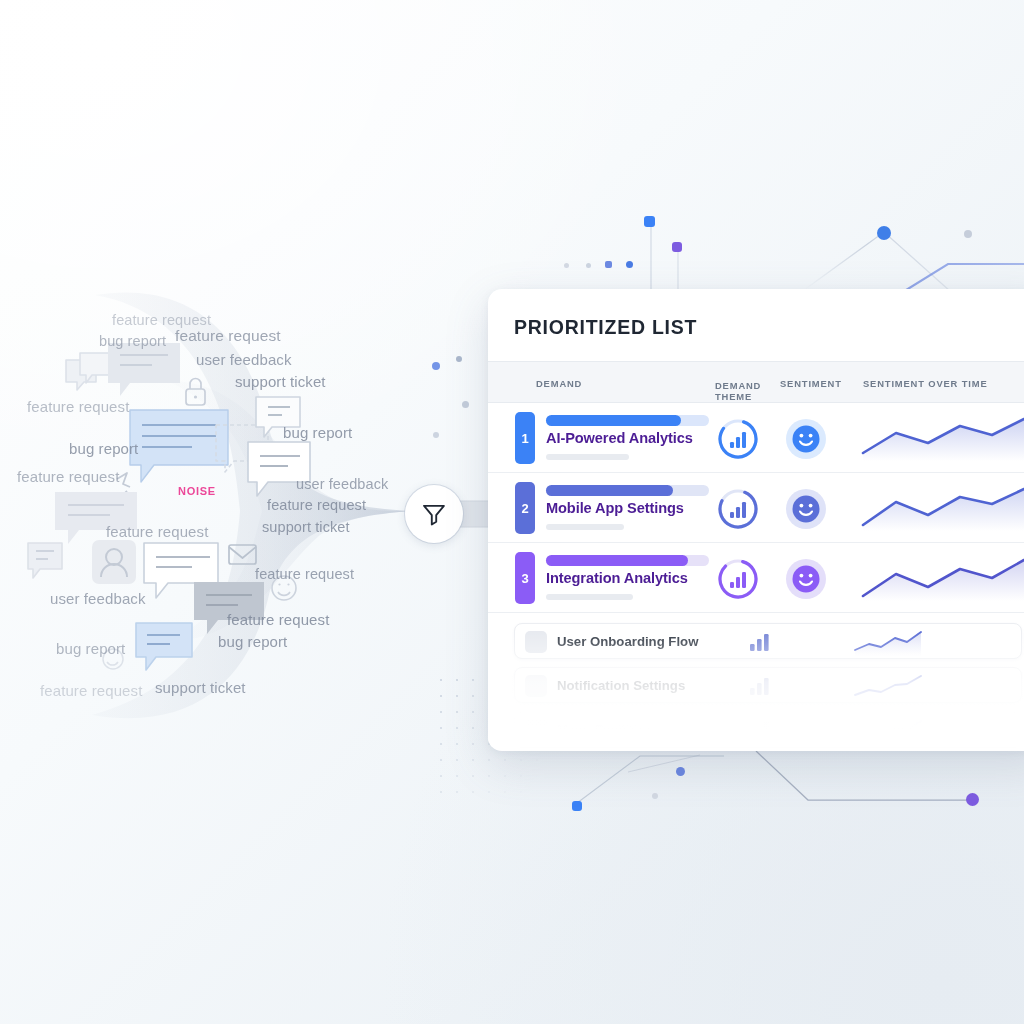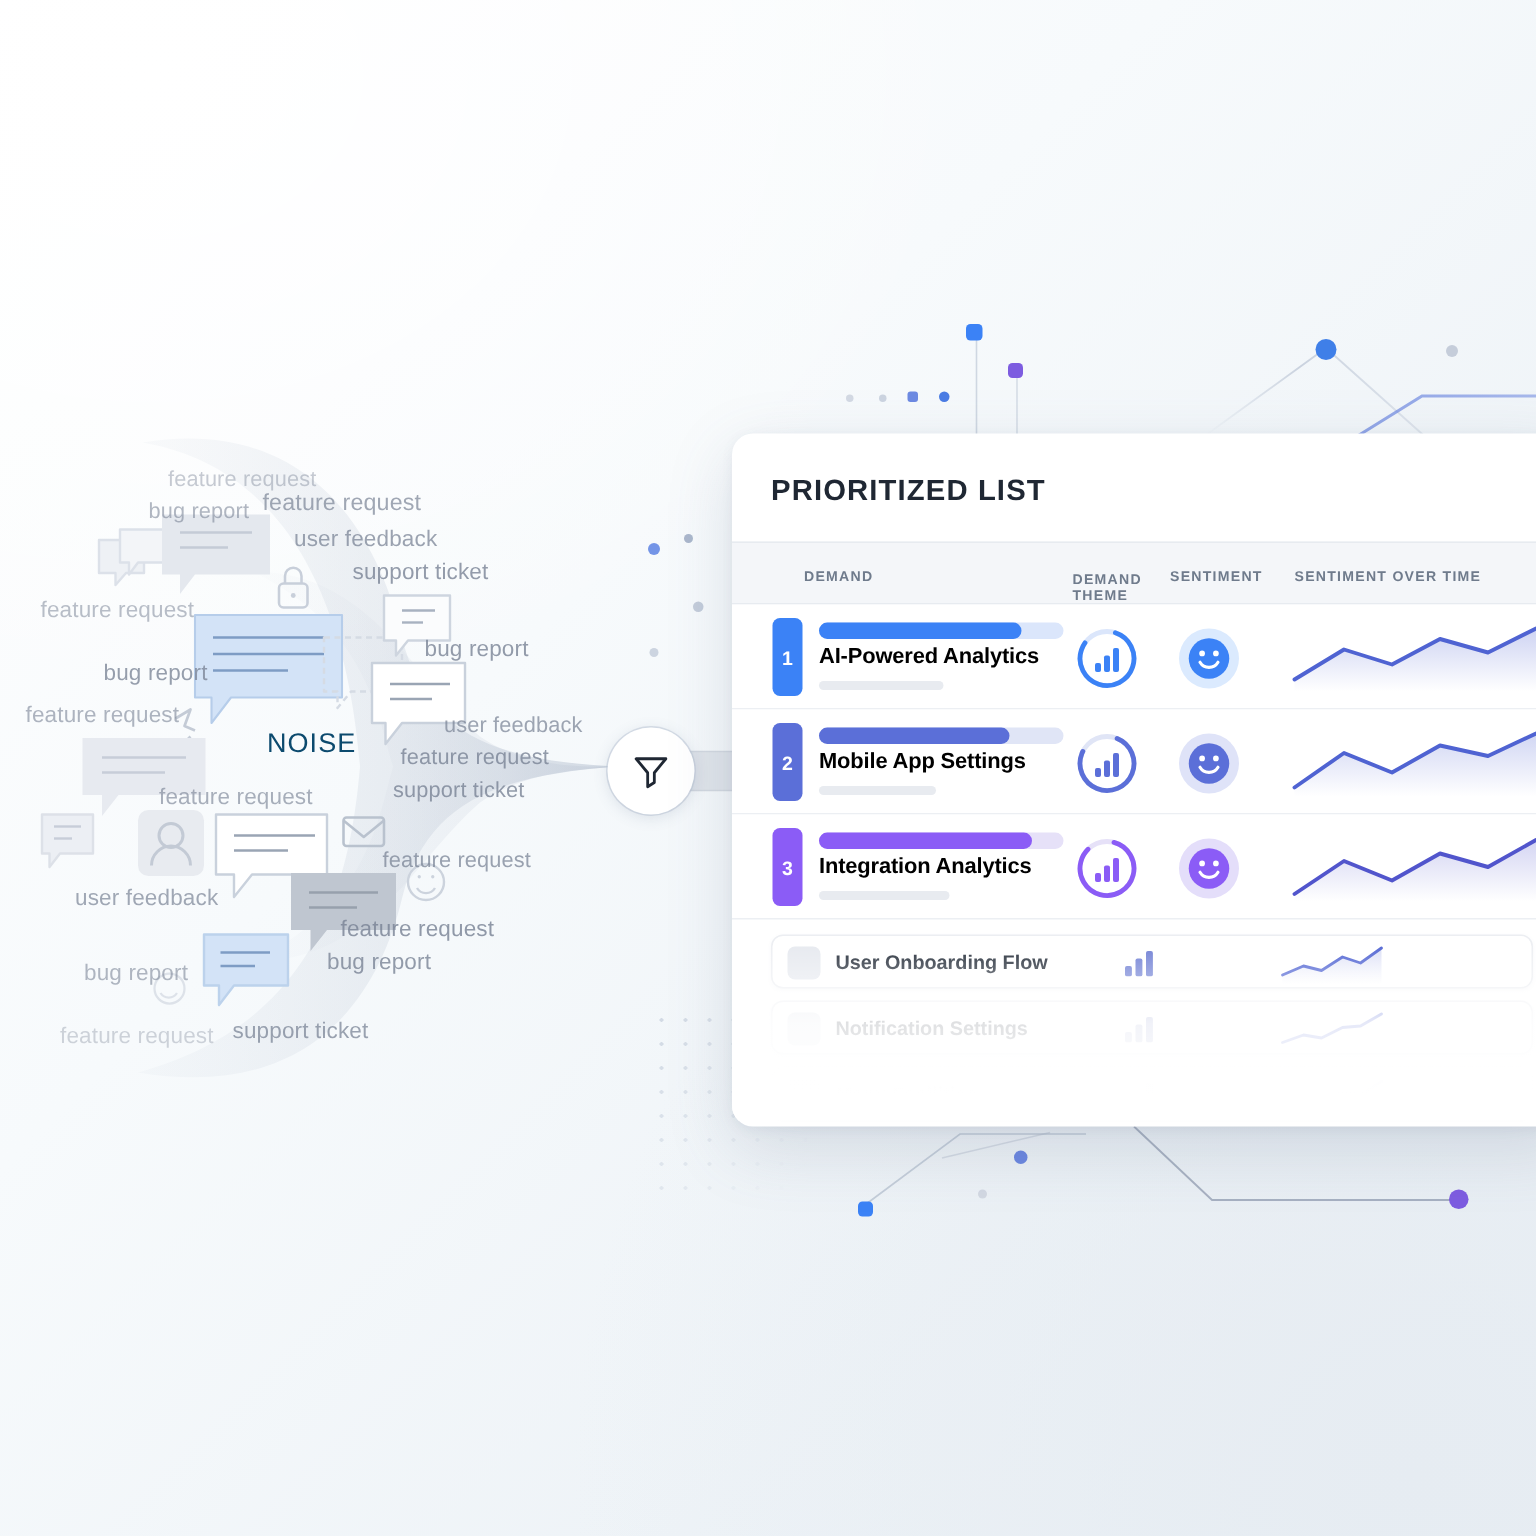--- a/index.html
+++ b/index.html
@@ -74,21 +74,21 @@
     border-radius:5px; color:#fff; font-size:13px; font-weight:600;
     display:flex; align-items:center; justify-content:center;
   }
   .bar-track {
     position:absolute; left:58px; top:12px; width:163px; height:11px;
     border-radius:6px; background:#e3e8f4;
   }
   .bar-fill { height:100%; border-radius:6px; }
   .row-theme {
     position:absolute; left:58px; top:27px;
-    font-size:14.6px; font-weight:600; color:#000000; letter-spacing:-.1px;
+    font-size:14.6px; font-weight:600; color:#4c1d95; letter-spacing:-.1px;
   }
   .sub-bar {
     position:absolute; left:58px; top:51px; height:6px; border-radius:4px;
     background:#e8ebf0;
   }
   .donut { position:absolute; left:229px; top:15px; }
   .face  { position:absolute; left:297px; top:15px; }
   .spark { position:absolute; left:370px; top:14px; }
 
   
@@ -296,21 +296,21 @@
     <span class="noise-word" style="left: 106px; top: 238px; font-size: 15px; opacity: 0.64;">feature request</span>
     <span class="noise-word" style="left: 255px; top: 281px; font-size: 14.5px; opacity: 0.74;">feature request</span>
     <span class="noise-word" style="left: 50px; top: 305px; font-size: 15px; opacity: 0.7;">user feedback</span>
     <span class="noise-word" style="left: 227px; top: 326px; font-size: 15px; opacity: 0.82;">feature request</span>
     <span class="noise-word" style="left: 56px; top: 355px; font-size: 15px; opacity: 0.58;">bug report</span>
     <span class="noise-word" style="left: 218px; top: 348px; font-size: 15px; opacity: 0.8;">bug report</span>
     <span class="noise-word" style="left: 155px; top: 394px; font-size: 15px; opacity: 0.74;">support ticket</span>
     <span class="noise-word" style="left: 40px; top: 397px; font-size: 15px; opacity: 0.34;">feature request</span>
   </div>
 
-  <span style="position:absolute;left:178px;top:200px;font-size:18px;font-weight:400;color:#0c4a6e;letter-spacing:.7px;">NOISE</span>
+  <span style="position:absolute;left:178px;top:200px;font-size:11px;font-weight:700;color:#ec4899;letter-spacing:.7px;">NOISE</span>
 </div>
 
 <svg width="110" height="70" viewBox="0 0 110 70" style="position:absolute;left:455px;top:479px;">
   <path d="M2 22 h52 v-12 l30 25 l-30 25 v-12 h-52 z" fill="#dfe4ea" stroke="#d2d8e0" stroke-width="1"></path>
 </svg>
 
 <div class="funnel-node">
   <svg width="28" height="28" viewBox="0 0 24 24">
     <path d="M3.5 5 h17 l-6.6 8 v5.6 l-3.8 2.4 v-8 z" fill="#ffffff" stroke="#1f2733" stroke-width="1.6" stroke-linejoin="round"></path>
   </svg>

